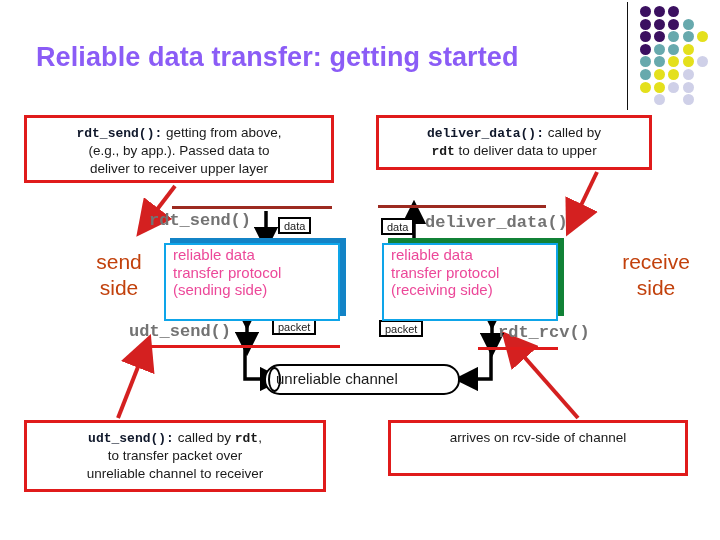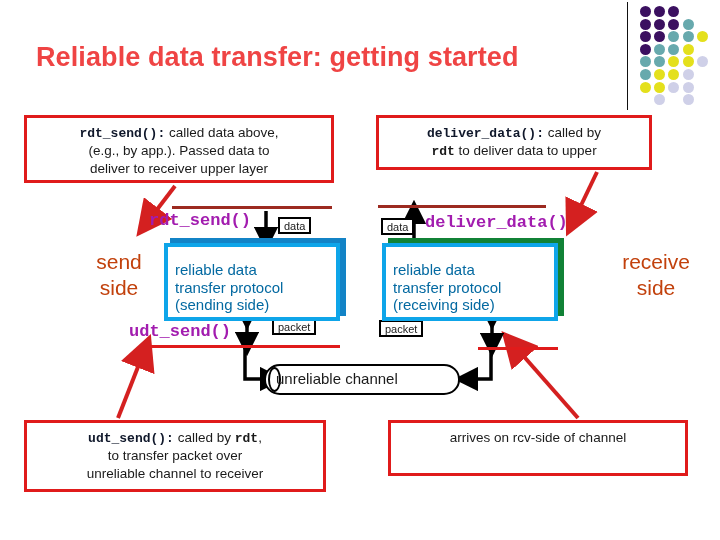--- a/index.html
+++ b/index.html
@@ -13,21 +13,21 @@
   #slide{position:absolute;left:0;top:0;width:720px;height:540px;}
 
   
   #dot-grid{position:absolute;left:640px;top:6px;width:76px;height:102px;}
   #dot-grid .dot{position:absolute;width:11px;height:11px;border-radius:50%;}
   #vrule{position:absolute;left:627px;top:2px;width:1px;height:108px;background:#111111;}
 
   
   #page-title{
     position:absolute;left:36px;top:42px;width:580px;
-    font-size:27px;font-weight:bold;color:#ef4444;
+    font-size:27px;font-weight:bold;color:#8b5cf6;
     letter-spacing:.1px;white-space:nowrap;
   }
 
   
   .callout{
     position:absolute;border:3px solid #e01b1b;background:#ffffff;
     color:#1a1a1a;font-size:13.5px;line-height:1.33;
     text-align:center;padding:6px 6px 7px 6px;box-sizing:border-box;
     font-family:"Liberation Sans",sans-serif;
   }
@@ -51,33 +51,33 @@
   .side-label{
     position:absolute;color:#c2410c;font-size:21px;
     text-align:center;line-height:1.25;
   }
   #send-side{left:76px;top:249px;width:86px;}
   #receive-side{left:556px;top:249px;width:120px;padding-left:40px;}
 
   
   .proto-shadow{position:absolute;}
   .proto-box{
-    position:absolute;border:4px solid #0ea5e9;background:#ffffff;
-    box-sizing:border-box;padding:14px 7px 4px 7px;
-    font-size:15px;line-height:1.17;color:#0369a1;
+    position:absolute;border:2px solid #0ea5e9;background:#ffffff;
+    box-sizing:border-box;padding:1px 7px 4px 7px;
+    font-size:15px;line-height:1.17;color:#ec4899;
   }
   #proto-send-shadow{left:170px;top:238px;width:176px;height:78px;background:#1383c6;}
   #proto-send{left:164px;top:243px;width:176px;height:78px;}
   #proto-recv-shadow{left:388px;top:238px;width:176px;height:78px;background:#118236;}
   #proto-recv{left:382px;top:243px;width:176px;height:78px;}
 
   
   .fn-label{
     position:absolute;font-family:"Liberation Mono",monospace;
-    font-weight:bold;font-size:17px;color:#a21caf;white-space:nowrap;
+    font-weight:bold;font-size:17px;color:#737373;white-space:nowrap;
   }
   #fn-rdt-send{left:149px;top:211px;}
   #fn-deliver-data{left:425px;top:213px;}
   #fn-udt-send{left:129px;top:322px;}
   #fn-rdt-rcv{left:498px;top:323px;}
 
   
   .underline{position:absolute;background:#9c2a20;height:3px;}
   #ul-1{left:172px;top:206px;width:160px;}
   #ul-2{left:378px;top:205px;width:168px;}
@@ -203,20 +203,21 @@
     <div>side</div>
   </div>
   <div class="side-label" id="receive-side">
     <div>receive</div>
     <div>side</div>
   </div>
 
   <div class="fn-label" id="fn-rdt-send">rdt_send()</div>
   <div class="fn-label" id="fn-deliver-data">deliver_data()</div>
   <div class="fn-label" id="fn-udt-send">udt_send()</div>
+  <div class="fn-label" id="fn-rdt-rcv">rdt_rcv()</div>
 
   <div class="chip" id="chip-data-left">data</div>
   <div class="chip" id="chip-data-right">data</div>
   <div class="chip" id="chip-packet-left">packet</div>
   <div class="chip" id="chip-packet-right">packet</div>
 
   <div class="proto-shadow" id="proto-send-shadow"></div>
   <div class="proto-box" id="proto-send">
     <div>reliable data</div>
     <div>transfer protocol</div>
@@ -229,21 +230,21 @@
     <div>transfer protocol</div>
     <div>(receiving side)</div>
   </div>
 
   <div id="channel"></div>
   <div id="channel-cap"></div>
   <div id="channel-label">unreliable channel</div>
 
   <div class="callout" id="callout-rdt-send">
     <div>
-      <span class="mono">rdt_send():</span><span> called data above,</span>
+      <span class="mono">rdt_send():</span><span> getting from above,</span>
     </div>
     <div>(e.g., by app.). Passed data to</div>
     <div>deliver to receiver upper layer</div>
   </div>
 
   <div class="callout" id="callout-deliver-data">
     <div>
       <span class="mono">deliver_data():</span><span> called by</span>
     </div>
     <div>

